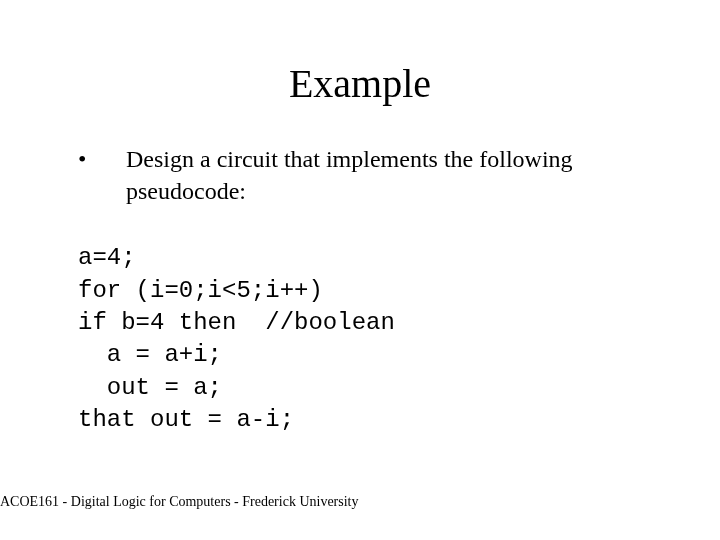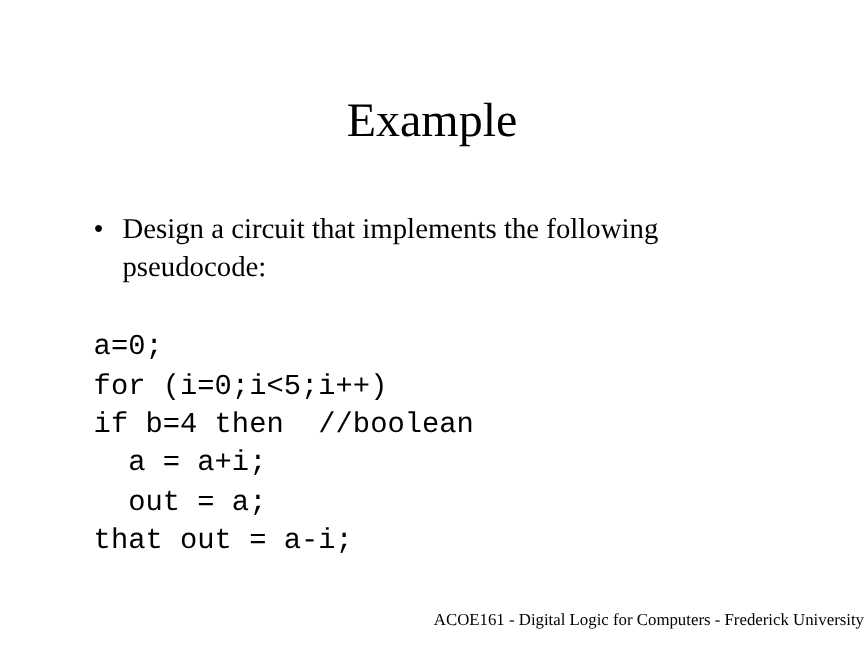--- a/index.html
+++ b/index.html
@@ -14,21 +14,21 @@
   .slide {
     width: 720px;
     height: 540px;
     position: relative;
     box-sizing: border-box;
   }
   .title {
     text-align: center;
     font-size: 40px;
     font-weight: normal;
-    margin: 16px;
+    margin: 0;
     padding-top: 60px;
     padding-bottom: 36px;
   }
   .body {
     padding-left: 78px;
     padding-right: 60px;
     font-size: 24px;
     line-height: 1.35;
   }
   .bullet-row {
@@ -37,55 +37,56 @@
   }
   .bullet-dot {
     width: 24px;
     flex: 0 0 24px;
     text-align: left;
     font-size: 24px;
     line-height: 1.35;
   }
   .bullet-text {
     flex: 1;
+    margin-left: 24px;
   }
   .code {
     font-family: "Courier New", Courier, monospace;
     font-size: 24px;
     line-height: 1.35;
     white-space: pre;
     margin-top: 2px;
   }
   .footer {
     position: absolute;
     bottom: 30px;
     left: 0;
     width: 100%;
-    text-align: right;
+    text-align: left;
     font-size: 14px;
     font-family: "Times New Roman", Times, serif;
     margin-top: 20px;
   }
 </style>
 </head>
 <body>
 
 <div class="slide">
 
   <h1 class="title">Example</h1>
 
   <div class="body">
 
     <div class="bullet-row">
       <div class="bullet-dot">•</div>
       <div class="bullet-text">Design a circuit that implements the following pseudocode:</div>
     </div>
 
     <div class="code">
-<span>a=0;</span>
+<span>a=4;</span>
 <span>for (i=0;i&lt;5;i++)</span>
 <span>if b=4 then  //boolean</span>
 <span>  a = a+i;</span>
 <span>  out = a;</span>
 <span>that out = a-i;</span>
 </div>
 
   </div>
 
   <div class="footer">ACOE161 - Digital Logic for Computers - Frederick University</div>

